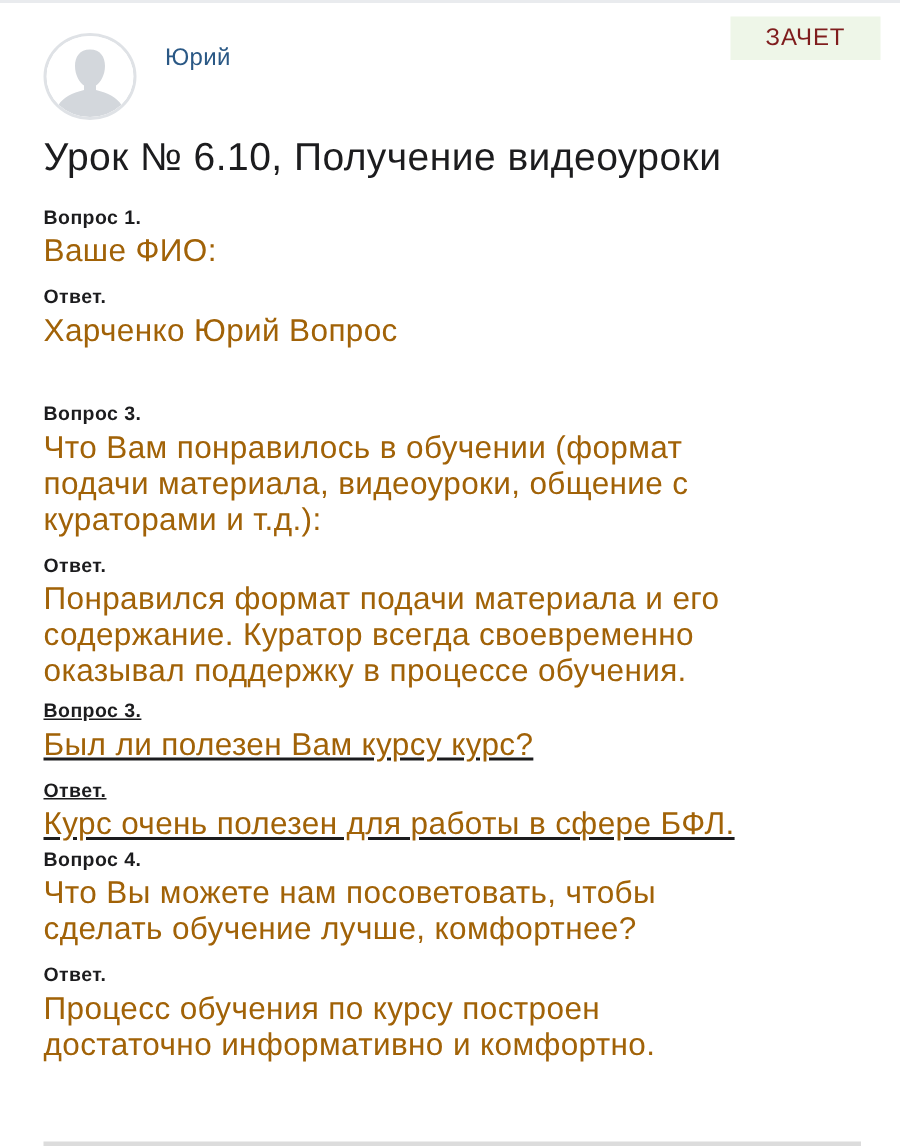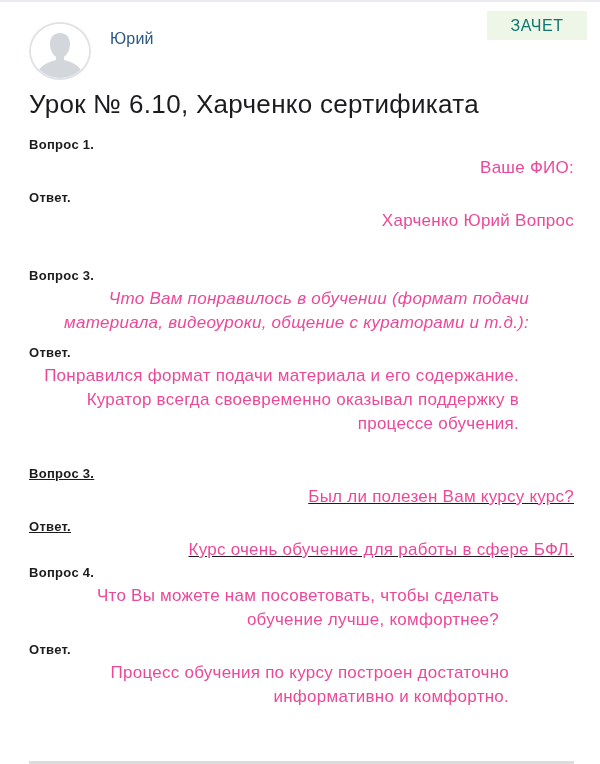--- a/index.html
+++ b/index.html
@@ -43,21 +43,21 @@
       font-size: 16px;
       font-weight: normal;
       color: #2a5885;
       letter-spacing: 0.2px;
     }
     .badge {
       position: absolute;
       left: 487px; top: 11px;
       width: 100px; height: 29px;
       background: #eef6e8;
-      color: #0f766e;
+      color: #7f1d1d;
       font-size: 16px;
       line-height: 29px;
       text-align: center;
       letter-spacing: 0.6px;
     }
     .title {
       position: absolute;
       left: 29px; top: 89px;
       font-size: 26px;
       color: #1c1c1e;
@@ -70,25 +70,24 @@
       width: 545px;
     }
     .q-label, .a-label {
       font-size: 13px;
       font-weight: bold;
       color: #1c1c1e;
       line-height: 22px;
       letter-spacing: 0.3px;
     }
     .q-text, .a-text {
-      font-size: 17px;
-      color: #ec4899;
+      font-size: 21px;
+      color: #a16207;
       line-height: 24px;
       letter-spacing: 0.25px;
-      text-align: right;
     }
     .q-text { margin-bottom: 7px; }
     .bottom-rule {
       position: absolute;
       left: 29px; top: 761px;
       width: 545px; height: 3px;
       background: #dcdcdc;
     }
   </style>
 </head>
@@ -100,41 +99,41 @@
   <div class="avatar">
     <svg width="58" height="54" viewBox="0 0 58 54">
       <rect width="58" height="54" fill="#ffffff"></rect>
       <path d="M29 9 C22 9 19 14 19 20 C19 26 22 31 25 33 L25 36 C17 38 11 41 8 46 L8 54 L50 54 L50 46 C47 41 41 38 33 36 L33 33 C36 31 39 26 39 20 C39 14 36 9 29 9 Z" fill="#d3d7dc"></path>
     </svg>
   </div>
   <div class="author">Юрий</div>
   <div class="badge">ЗАЧЕТ</div>
 </div>
 
-<div class="title">Урок № 6.10, Харченко сертификата</div>
+<div class="title">Урок № 6.10, Получение видеоуроки</div>
 
 <div class="qa" style="top:134px;">
   <div class="q-label">Вопрос 1.</div>
   <div class="q-text">Ваше ФИО:</div>
   <div class="a-label">Ответ.</div>
   <div class="a-text">Харченко Юрий Вопрос</div>
 </div>
 
 <div class="qa" style="top:265px;">
   <div class="q-label">Вопрос 3.</div>
-  <div class="q-text" style="width:500px;font-style:italic;">Что Вам понравилось в обучении (формат подачи материала, видеоуроки, общение с кураторами и т.д.):</div>
+  <div class="q-text" style="width:500px;">Что Вам понравилось в обучении (формат подачи материала, видеоуроки, общение с кураторами и т.д.):</div>
   <div class="a-label">Ответ.</div>
   <div class="a-text" style="width:490px;">Понравился формат подачи материала и его содержание. Куратор всегда своевременно оказывал поддержку в процессе обучения.</div>
 </div>
 
 <div class="qa" style="top:463px;text-decoration:underline;">
   <div class="q-label">Вопрос 3.</div>
   <div class="q-text">Был ли полезен Вам курсу курс?</div>
   <div class="a-label">Ответ.</div>
-  <div class="a-text">Курс очень обучение для работы в сфере БФЛ.</div>
+  <div class="a-text">Курс очень полезен для работы в сфере БФЛ.</div>
 </div>
 
 <div class="qa" style="top:562px;">
   <div class="q-label">Вопрос 4.</div>
   <div class="q-text" style="width:470px;">Что Вы можете нам посоветовать, чтобы сделать обучение лучше, комфортнее?</div>
   <div class="a-label">Ответ.</div>
   <div class="a-text" style="width:480px;">Процесс обучения по курсу построен достаточно информативно и комфортно.</div>
 </div>
 
 <div class="bottom-rule"></div>

